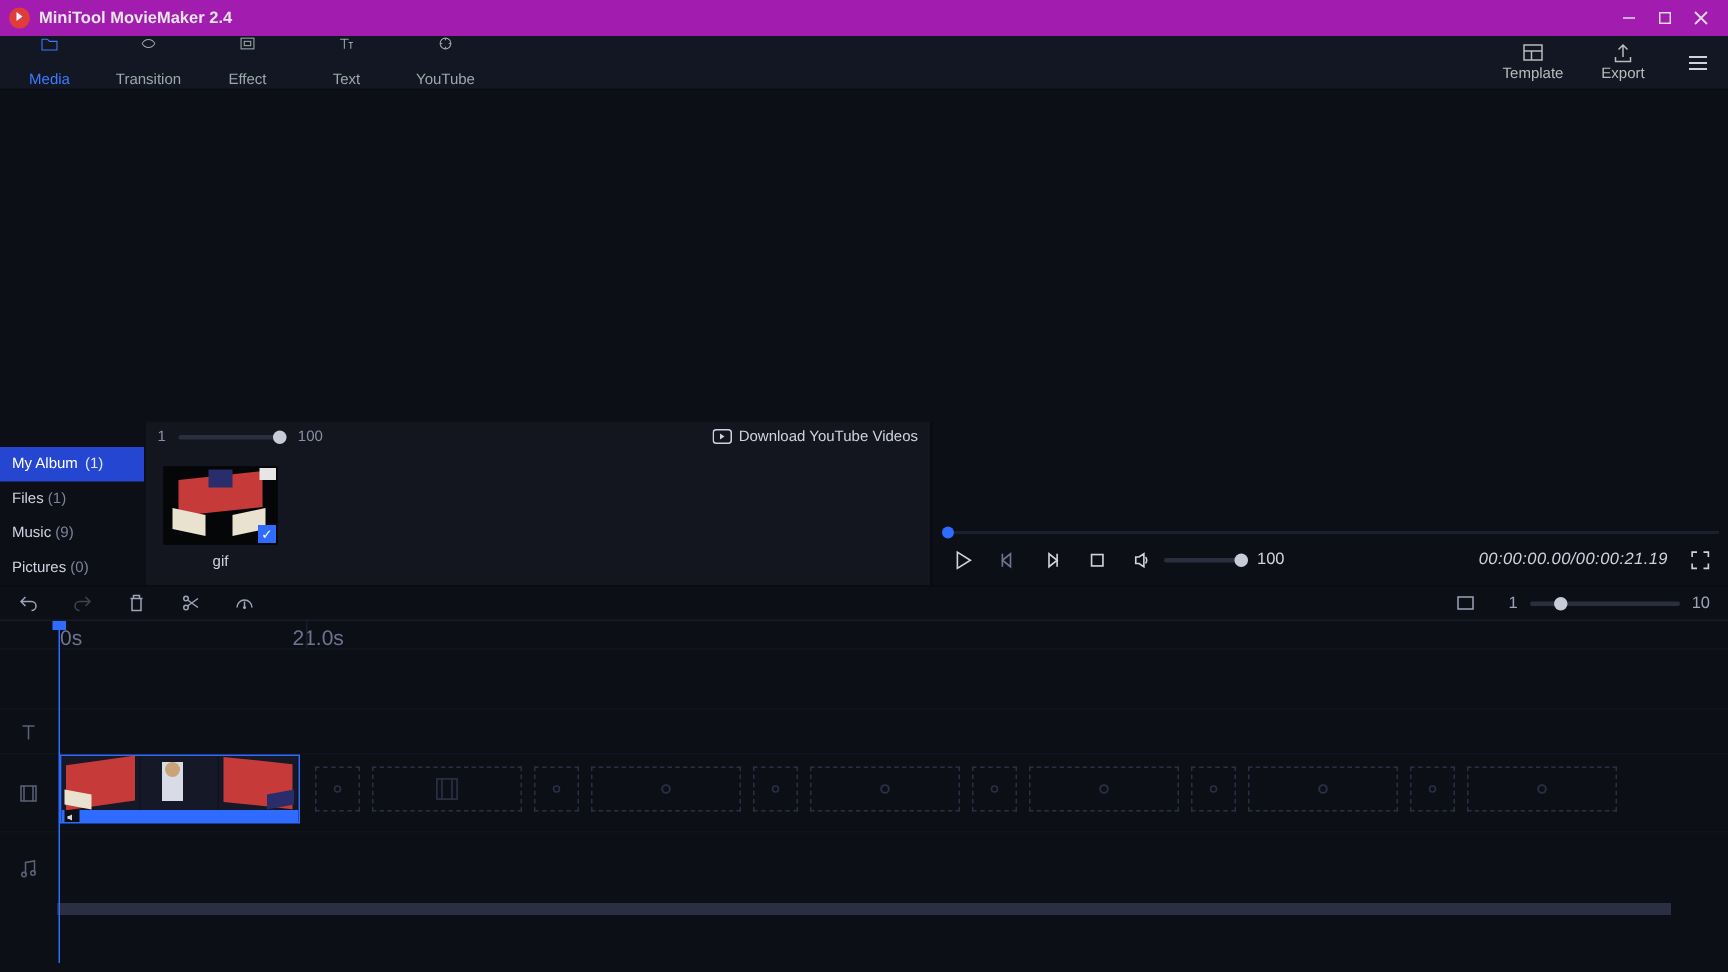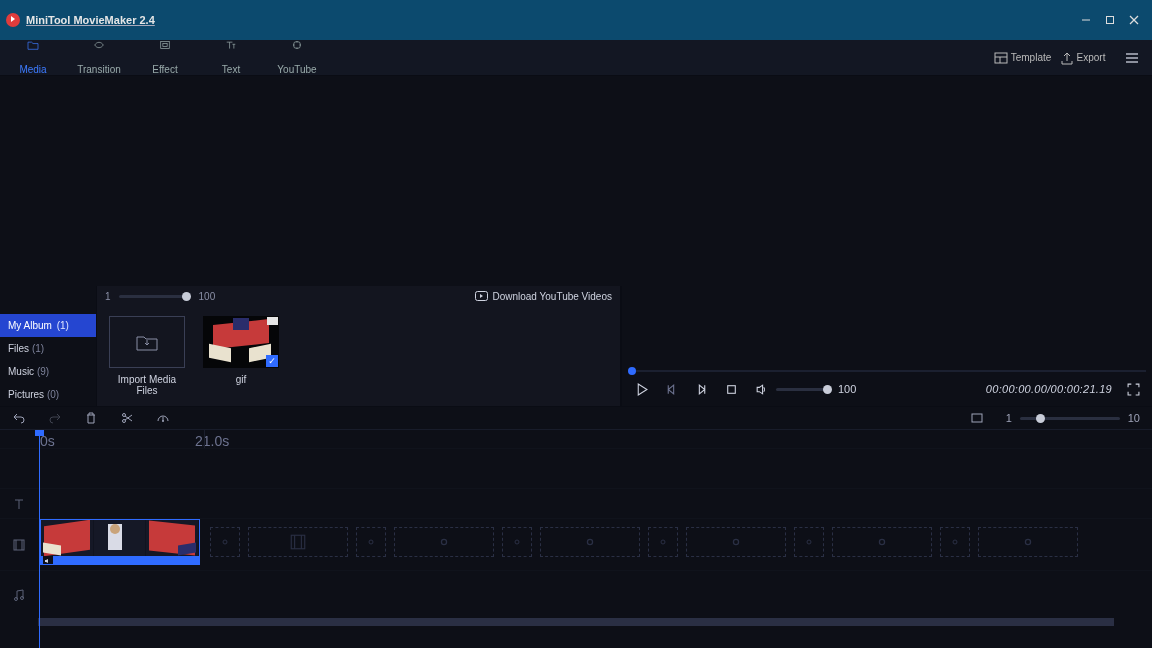--- a/index.html
+++ b/index.html
@@ -1,29 +1,29 @@
 <!DOCTYPE html>
 <html><head>
 <meta charset="utf-8">
 <style>
 * { margin: 0; padding: 0; box-sizing: border-box; font-family: "Segoe UI", Arial, sans-serif; }
 body { background: #0d0f17; color: #aab; width: 1152px; height: 648px; overflow: hidden; font-size: 11px; }
-.titlebar { height: 40px; background: #0c4a6e; display: flex; align-items: center; padding: 0 6px; text-decoration: underline; }
+.titlebar { height: 24px; background: #a21caf; display: flex; align-items: center; padding: 0 6px; }
 .titlebar .logo { width: 14px; height: 14px; background: #e03c3c; border-radius: 50%; margin-right: 6px; position: relative; }
 .titlebar .logo::after { content:""; position:absolute; left:5px; top:3px; border-left:4px solid #fff; border-top:3px solid transparent; border-bottom:3px solid transparent; }
 .titlebar .title { color: #e6e6e6; font-size: 11px; font-weight: 600; }
 .titlebar .spacer { flex: 1; }
 .winbtn { width: 24px; height: 22px; display:flex; align-items:center; justify-content:center; color:#ddd; cursor:pointer; }
 .winbtn svg { width:10px; height:10px; }
 .toolbar { height: 36px; background: #131723; display:flex; align-items:stretch; border-bottom:1px solid #0a0c14; }
 .tool { width:66px; display:flex; flex-direction:column; align-items:center; justify-content:center; gap:14px; color:#9aa; font-size:10px; cursor:pointer; }
 .tool.active { color:#3d7bff; }
 .tool svg { width:16px; height:14px; }
 .toolbar .gap { flex:1; }
-.tool-right { width:60px; display:flex; flex-direction:row; align-items:center; justify-content:center; gap:2px; color:#bbb; font-size:10px; cursor:pointer; }
+.tool-right { width:60px; display:flex; flex-direction:column; align-items:center; justify-content:center; gap:2px; color:#bbb; font-size:10px; cursor:pointer; }
 .hamburger { width:40px; display:flex; align-items:center; justify-content:center; cursor:pointer; }
 .hamburger svg { width:16px; height:14px; }
 .midrow { display:flex; height: 330px; align-items: flex-end; }
 .sidebar { width:96px; background:#0d0f17; }
 .sidebar .item { padding:6px 8px; font-size:10px; color:#cfd3e0; cursor:pointer; }
 .sidebar .item.active { background:#2546d1; color:#fff; }
 .sidebar .item .count { color:#7a8; margin-left:2px; }
 .mediapanel { flex:1; background:#13151f; border-left:1px solid #0a0c14; border-right:2px solid #0a0c14; display:flex; flex-direction:column; }
 .mediahdr { height:20px; display:flex; align-items:center; padding:0 8px; gap:8px; color:#8a8fa6; font-size:10px; }
 .zoomslider { width:72px; height:3px; background:#2a2f40; position:relative; border-radius:2px; cursor:pointer; }
@@ -197,29 +197,20 @@
       <div class="dlbtn">
         <svg width="13" height="10" viewBox="0 0 13 10">
             <rect x="0.5" y="0.5" width="12" height="9" rx="2" fill="none" stroke="currentColor" stroke-width="1"></rect>
             <path d="M5 3v4l3-2z" fill="currentColor"></path>
           </svg>
         <span>Download YouTube Videos</span>
       </div>
     </div>
     <div class="mediabody">
       <div class="mediaitem">
-        <div class="importbox">
-          <svg viewBox="0 0 22 18">
-              <path d="M1 4h7l2 2h11v11H1z" fill="none" stroke="currentColor" stroke-width="1"></path>
-              <path d="M11 7v5M9 10l2 2 2-2" fill="none" stroke="currentColor" stroke-width="1"></path>
-            </svg>
-        </div>
-        <div class="label">Import Media Files</div>
-      </div>
-      <div class="mediaitem">
         <div class="thumbwrap">
           <div class="art bg"></div>
           <div class="art shape" style="left:10px;top:6px;width:56px;height:24px;background:#c63a3a;transform:skewY(-6deg);"></div>
           <div class="art shape" style="left:6px;top:30px;width:22px;height:14px;background:#e9e2cf;transform:skewY(12deg);"></div>
           <div class="art shape" style="left:46px;top:30px;width:22px;height:14px;background:#e9e2cf;transform:skewY(-12deg);"></div>
           <div class="art shape" style="left:30px;top:2px;width:16px;height:12px;background:#2a2d6b;"></div>
           <div class="badge"></div>
           <div class="check">✓</div>
         </div>
         <div class="label">gif</div>

